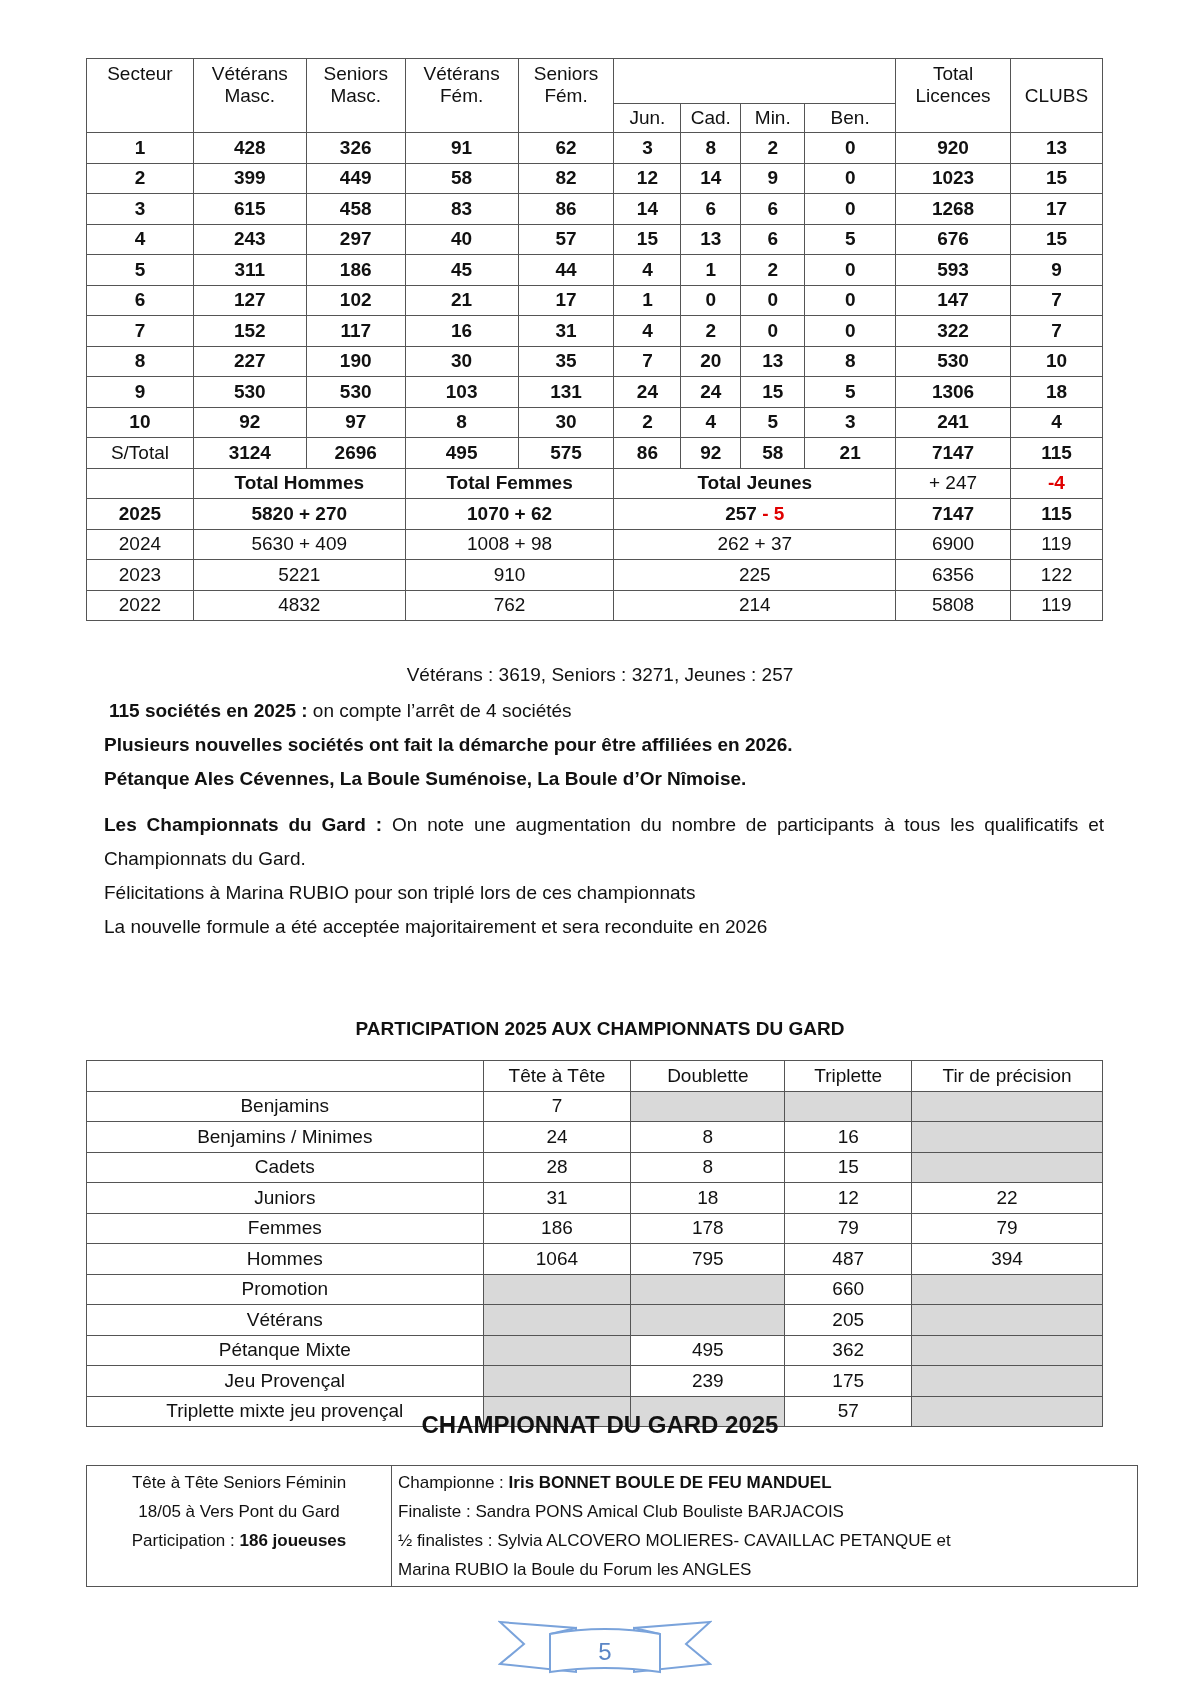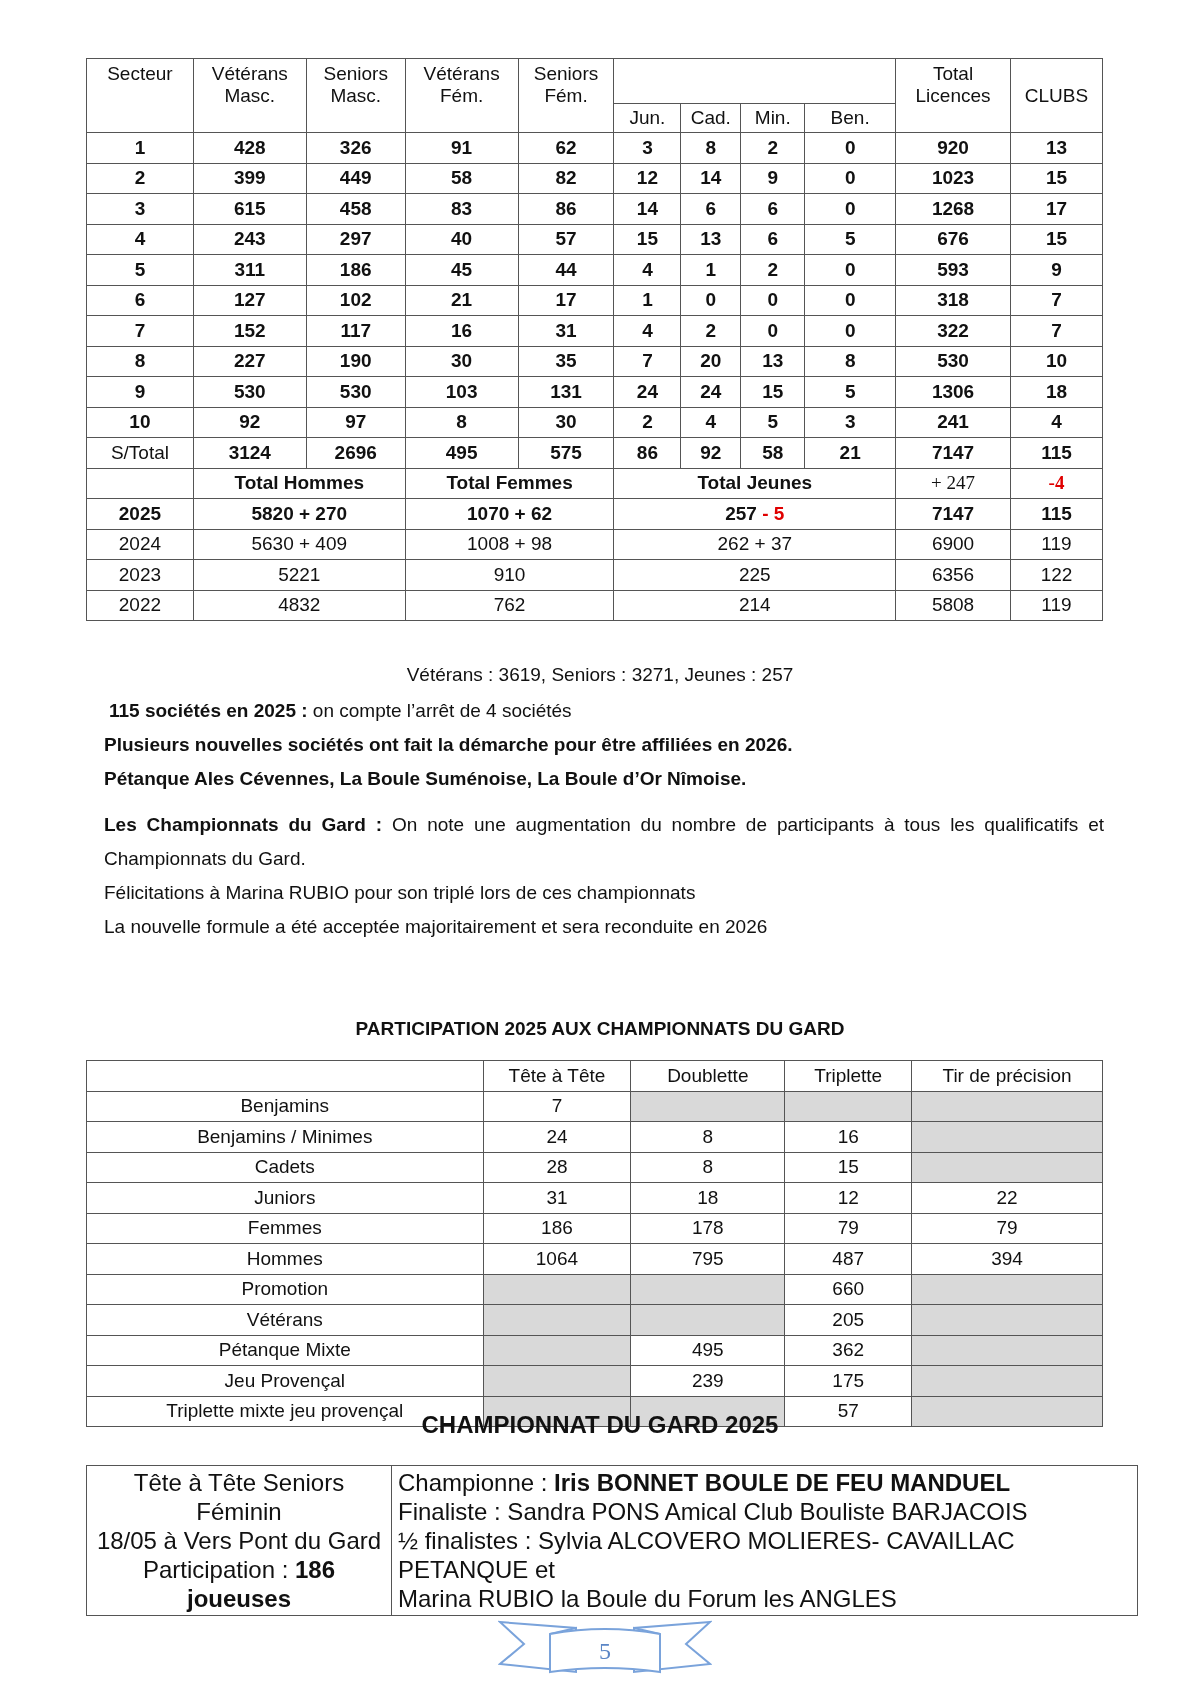--- a/index.html
+++ b/index.html
@@ -1,42 +1,42 @@
 <!DOCTYPE html>
 <html><head>
 <meta charset="utf-8">
 <style>
   html, body { margin:0; padding:0; background:#fff; }
   body { width:1200px; height:1697px; position:relative; font-family:"Liberation Sans", sans-serif; color:#111; overflow:hidden; }
   table { border-collapse:collapse; position:absolute; }
   td { border:1.3px solid #555; text-align:center; padding:0; font-size:19px; line-height:1.15; }
   .b { font-weight:bold; }
   .red { color:#e00000; }
-  .serif { font-family:Liberation Serif, serif; }
+  .serif { font-family:Liberation Sans, sans-serif; }
 
   #t1 { left:86px; top:58px; width:1017px; }
   #t1 tr.hd1 td { height:44px; }
   #t1 tr.hd2 td { height:28px; }
   #t1 tr.r td { height:29.5px; }
   #t1 td.secteur-h { vertical-align:top; padding-top:4px; }
   #t1 td.multi { vertical-align:top; padding-top:4px; }
 
   .summary { position:absolute; left:0; width:1200px; text-align:center; font-size:19px; }
   .para { position:absolute; left:104px; width:1000px; font-size:19px; line-height:34px; }
   .para p { margin:0; }
   .just { text-align:justify; text-align-last:left; }
 
   .sec-title { position:absolute; left:0; width:1200px; text-align:center; font-weight:bold; }
 
   #t2 { left:86px; top:1060px; width:1017px; }
   #t2 td { height:29.5px; font-size:19px; }
   #t2 td.g { background:#d9d9d9; }
 
   #t3 { left:86px; top:1465px; width:1052px; }
-  #t3 td { font-size:24px; line-height:29px; vertical-align:top; padding:2px 6px; }
+  #t3 td { font-size:17px; line-height:29px; vertical-align:top; padding:2px 6px; }
   #t3 td.left { width:292px; text-align:center; }
   #t3 td.right { text-align:left; }
 
   .pagenum { position:absolute; left:498px; top:1614px; width:214px; height:66px; }
   .pagenum svg { position:absolute; left:0; top:0; }
   .pagenum span { position:absolute; left:0; width:214px; top:24px; text-align:center; font-size:24px; color:#5b86c6; }
 </style>
 </head>
 <body>
 
@@ -141,21 +141,21 @@
       <tr class="r">
         <td class="b">6</td>
         <td class="b">127</td>
         <td class="b">102</td>
         <td class="b">21</td>
         <td class="b">17</td>
         <td class="b">1</td>
         <td class="b">0</td>
         <td class="b">0</td>
         <td class="b">0</td>
-        <td class="b">318</td>
+        <td class="b">147</td>
         <td class="b">7</td>
       </tr>
       <tr class="r">
         <td class="b">7</td>
         <td class="b">152</td>
         <td class="b">117</td>
         <td class="b">16</td>
         <td class="b">31</td>
         <td class="b">4</td>
         <td class="b">2</td>

